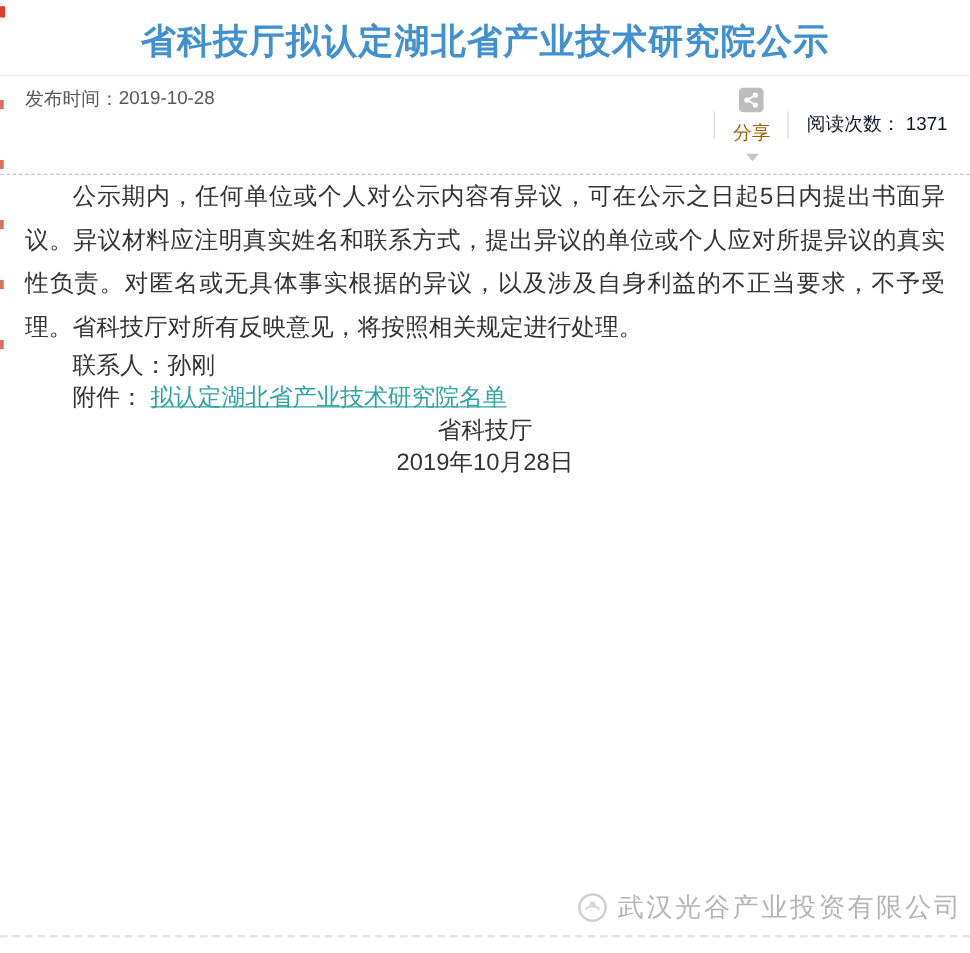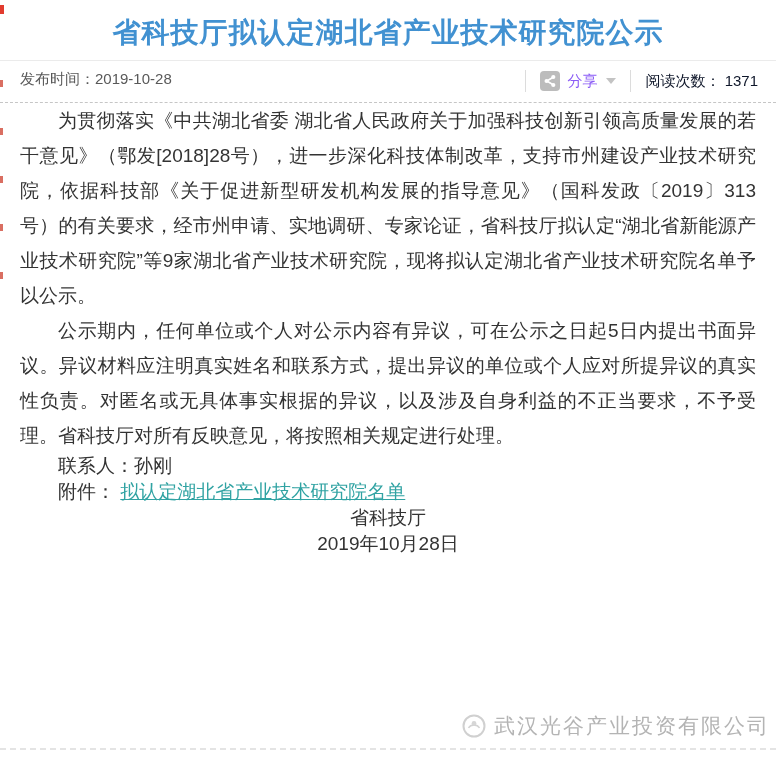--- a/index.html
+++ b/index.html
@@ -50,21 +50,21 @@
     align-items: flex-start;
     font-size: 15px;
     color: #595959;
   }
   .meta-left { display: flex; align-items: center; gap: 16px; white-space: nowrap; }
   .meta-item { display: inline-flex; }
   .meta-right { display: flex; align-items: center; }
   .vdiv { width: 1px; height: 22px; background: #dcdcdc; margin: 0 14px; }
   .share-btn {
     display: inline-flex; align-items: center; gap: 7px;
-    cursor: pointer; color: #8b5cf6;
+    cursor: pointer; color: #a16207; flex-direction: column;
   }
   .share-btn svg { display: block; }
   .caret {
     display: inline-block; width: 0; height: 0;
     border-left: 5px solid transparent;
     border-right: 5px solid transparent;
     border-top: 6px solid #c3c3c3;
     margin-left: 2px;
   }
   .views { color: #0f172a; white-space: nowrap; }
@@ -136,21 +136,20 @@
       </span>
       <span class="vdiv"></span>
       <span class="views">
         <span>阅读次数：</span>
         <span>1371</span>
       </span>
     </div>
   </div>
 
   <div class="content">
-    <p class="body-par par-1">为贯彻落实《中共湖北省委 湖北省人民政府关于加强科技创新引领高质量发展的若干意见》（鄂发[2018]28号），进一步深化科技体制改革，支持市州建设产业技术研究院，依据科技部《关于促进新型研发机构发展的指导意见》（国科发政〔2019〕313号）的有关要求，经市州申请、实地调研、专家论证，省科技厅拟认定“湖北省新能源产业技术研究院”等9家湖北省产业技术研究院，现将拟认定湖北省产业技术研究院名单予以公示。</p>
     <p class="body-par par-2">公示期内，任何单位或个人对公示内容有异议，可在公示之日起5日内提出书面异议。异议材料应注明真实姓名和联系方式，提出异议的单位或个人应对所提异议的真实性负责。对匿名或无具体事实根据的异议，以及涉及自身利益的不正当要求，不予受理。省科技厅对所有反映意见，将按照相关规定进行处理。</p>
     <p class="contact-line">联系人：孙刚</p>
     <p class="attach-line">
       <span>附件：</span>
       <a class="attach-link">拟认定湖北省产业技术研究院名单</a>
     </p>
     <p class="sig-line">省科技厅</p>
     <p class="date-line">2019年10月28日</p>
   </div>
 

